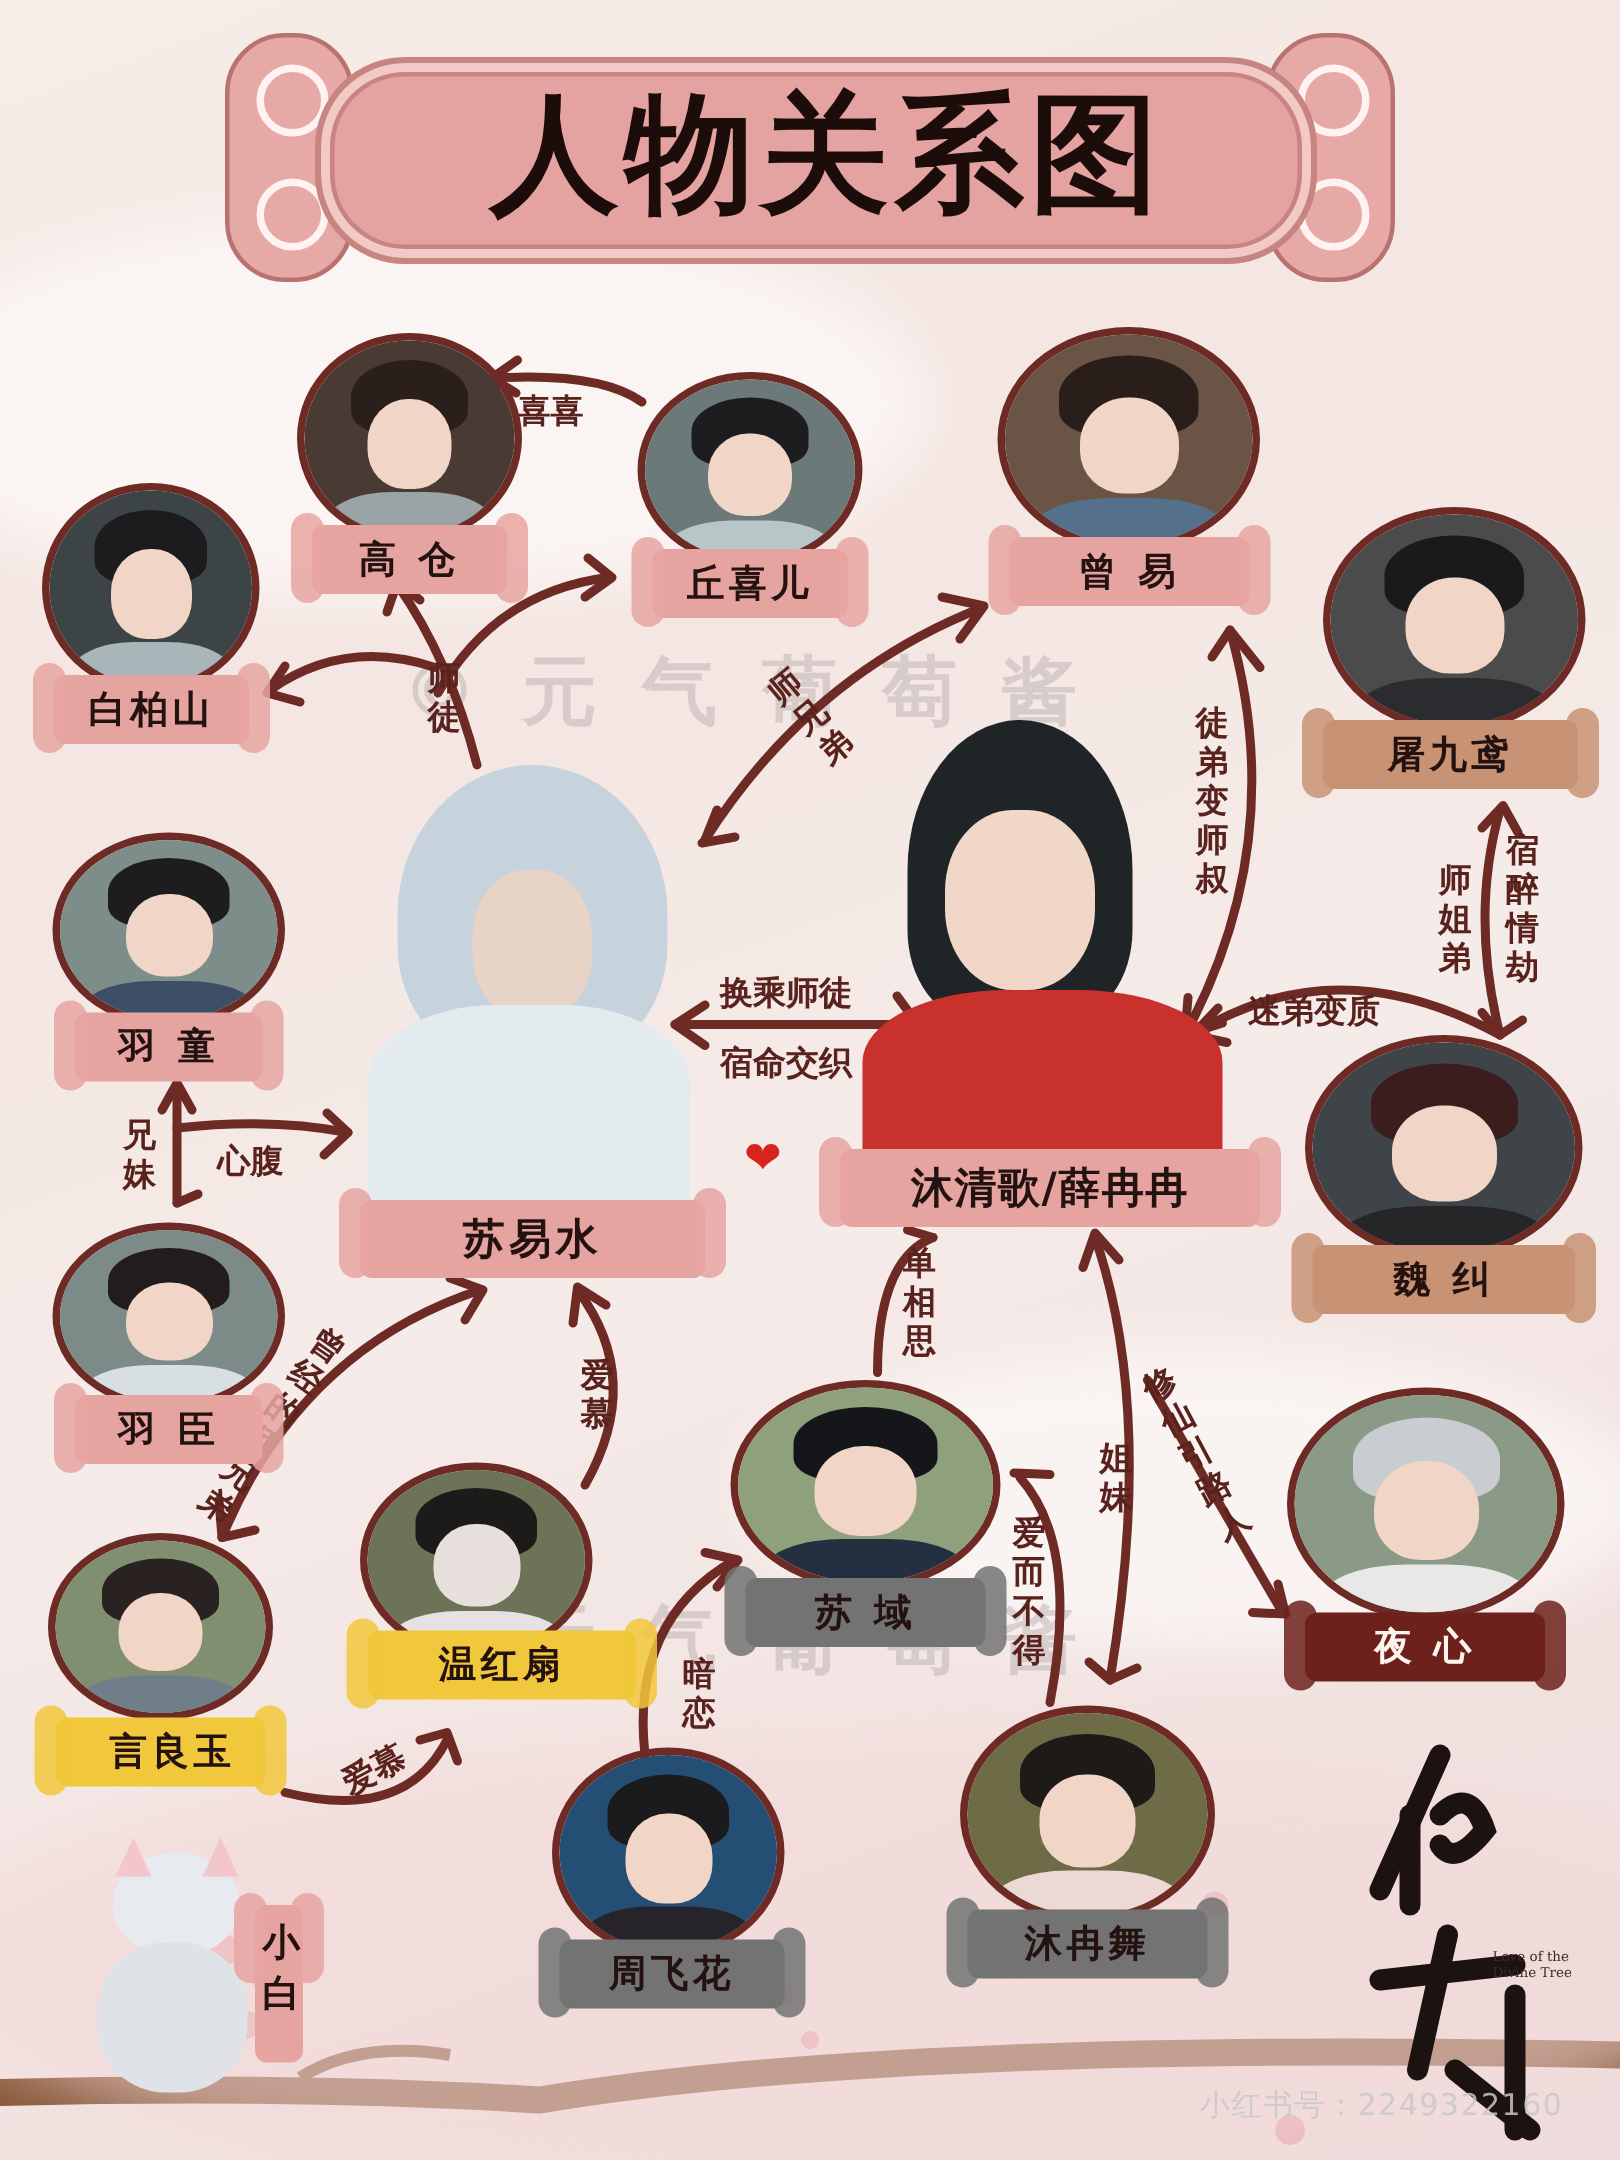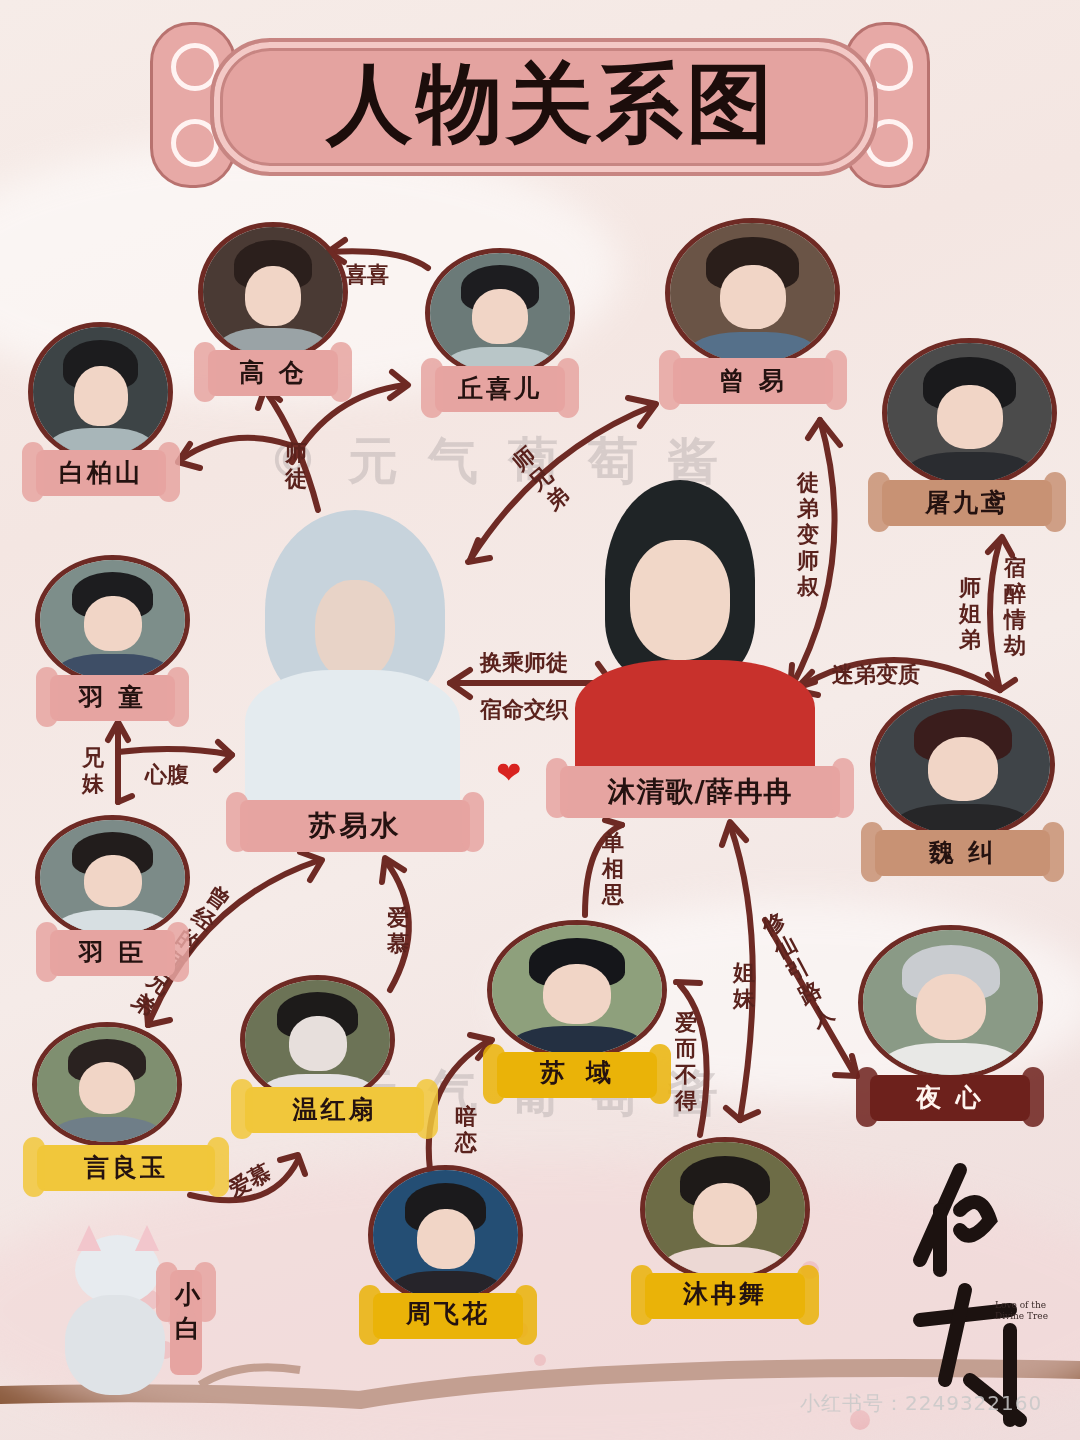--- a/index.html
+++ b/index.html
@@ -21,21 +21,21 @@
   .photo .hair{position:absolute;left:22%;top:10%;width:56%;height:38%;border-radius:50% 50% 30% 30%;}
   .photo .body{position:absolute;left:10%;top:78%;width:80%;height:40%;border-radius:40% 40% 0 0;}
   .label{position:absolute;height:46px;border-radius:8px;text-align:center;line-height:46px;font-size:25px;font-weight:bold;color:#241210;letter-spacing:3px;}
   .label::before,.label::after{content:"";position:absolute;top:-8px;width:22px;height:60px;border-radius:12px;background:inherit;opacity:.85;}
   .label::before{left:-14px}.label::after{right:-14px}
   .label span{position:relative;z-index:1}
   .pink{background:#e6a4a1;}
   .tan{background:#c89274;}
   .maroon{background:#6d211c;color:#fff5ef;}
   .yellow{background:#f1c73b;}
-  .green{background:#eab308;font-family:Liberation Mono, monospace;}
+  .green{background:#737373;}
   .rel{position:absolute;font-size:22px;font-weight:bold;color:#5a221d;line-height:26px;}
   .vert{width:26px;text-align:center;white-space:normal;word-break:break-all;}
   .wm{position:absolute;color:rgba(180,170,170,.45);font-size:50px;font-weight:bold;letter-spacing:30px;font-family:"DejaVu Serif",serif;}
   svg.arrows{position:absolute;left:0;top:0;}
   .big{position:absolute;}
   .logo{position:absolute;left:900px;top:1150px;width:160px;height:280px;}
   .logo-sub{position:absolute;left:995px;top:1300px;font-size:9px;line-height:11px;color:#3a2a28;font-family:"DejaVu Serif",serif;}
   .xhs{position:absolute;left:800px;top:1390px;font-size:20px;color:rgba(200,200,200,.85);letter-spacing:1px;}
   .heart{position:absolute;left:496px;top:758px;font-size:30px;color:#d8231f;line-height:30px;}
 </style>
@@ -262,21 +262,21 @@
   <div class="label maroon" style="left:12px;top:150px;width:160px;"><span>夜 心</span></div>
 </div>
 
 <div class="node" style="left:32px;top:1022px;">
   <div class="photo" style="left:0;top:0;width:150px;height:125px;">
       <div class="bg" style="background:#7f8f70"></div>
       <div class="hair" style="background:#2a2220"></div>
       <div class="face"></div>
       <div class="body" style="background:#6f7e88"></div>
     </div>
-  <div class="label yellow" style="left:5px;top:123px;width:178px;"><span>言良玉</span></div>
+  <div class="label yellow" style="left:5px;top:123px;width:124px;padding-left:16px;"><span>言良玉</span></div>
 </div>
 
 <div class="node" style="left:240px;top:975px;">
   <div class="photo" style="left:0;top:0;width:155px;height:130px;">
       <div class="bg" style="background:#6c7356"></div>
       <div class="hair" style="background:#1d1b1a"></div>
       <div class="face" style="background:#e7dfdc"></div>
       <div class="body" style="background:#e5e1e4"></div>
     </div>
   <div class="label yellow" style="left:5px;top:112px;width:179px;"><span>温红扇</span></div>

